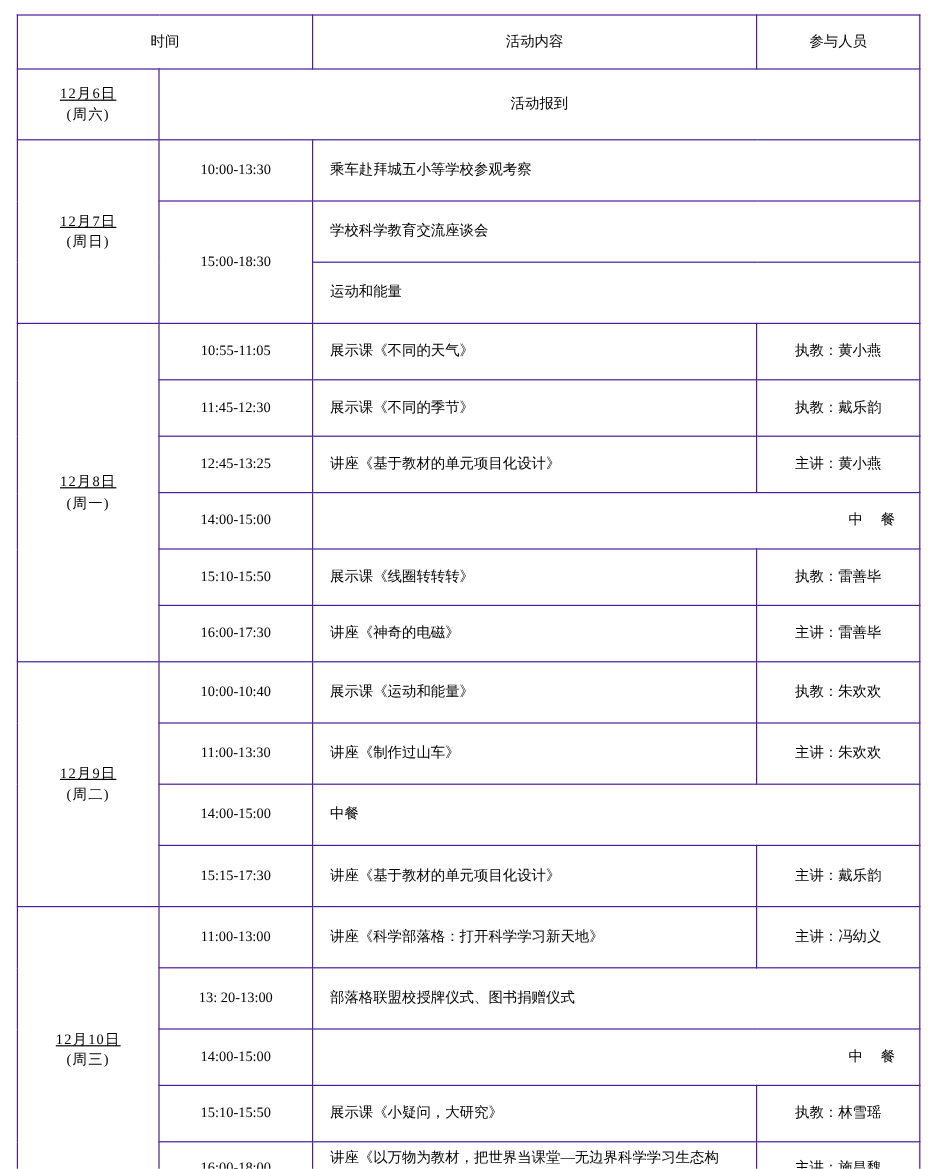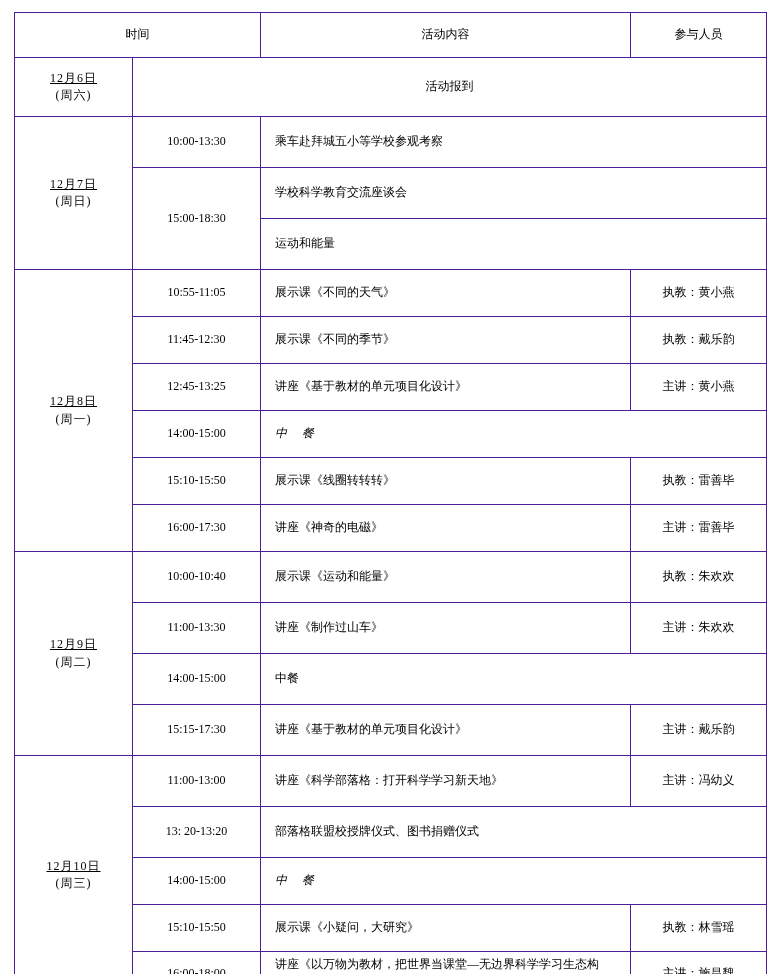--- a/index.html
+++ b/index.html
@@ -69,23 +69,22 @@
     letter-spacing: 0px;
   }
   .content-cell {
     text-align: left;
     padding-left: 8px;
   }
   .content-center {
     text-align: center;
   }
   .content-spaced {
-    text-align: left;
+    text-align: right;
     letter-spacing: 6px;
-    font-style: italic;
   }
   .people-cell {
     text-align: center;
     padding-left: 8px;
     font-size: 15px;
   }
   .row-tall td { height: 50px; }
   .row-mid td  { height: 42px; }
   .row-std td  { height: 38px; }
   .two-line { line-height: 1.5; }
@@ -197,21 +196,21 @@
       <tr class="row-mid">
         <td class="date-cell" rowspan="5">
           <span class="d1">12月10日</span>
           <span class="d2">(周三)</span>
         </td>
         <td class="time-cell">11:00-13:00</td>
         <td class="content-cell">讲座《科学部落格：打开科学学习新天地》</td>
         <td class="people-cell">主讲：冯幼义</td>
       </tr>
       <tr class="row-mid">
-        <td class="time-cell">13: 20-13:20</td>
+        <td class="time-cell">13: 20-13:00</td>
         <td class="content-cell" colspan="2">部落格联盟校授牌仪式、图书捐赠仪式</td>
       </tr>
       <tr class="row-std">
         <td class="time-cell">14:00-15:00</td>
         <td class="content-spaced" colspan="2">中 餐</td>
       </tr>
       <tr class="row-std">
         <td class="time-cell">15:10-15:50</td>
         <td class="content-cell">展示课《小疑问，大研究》</td>
         <td class="people-cell">执教：林雪瑶</td>

